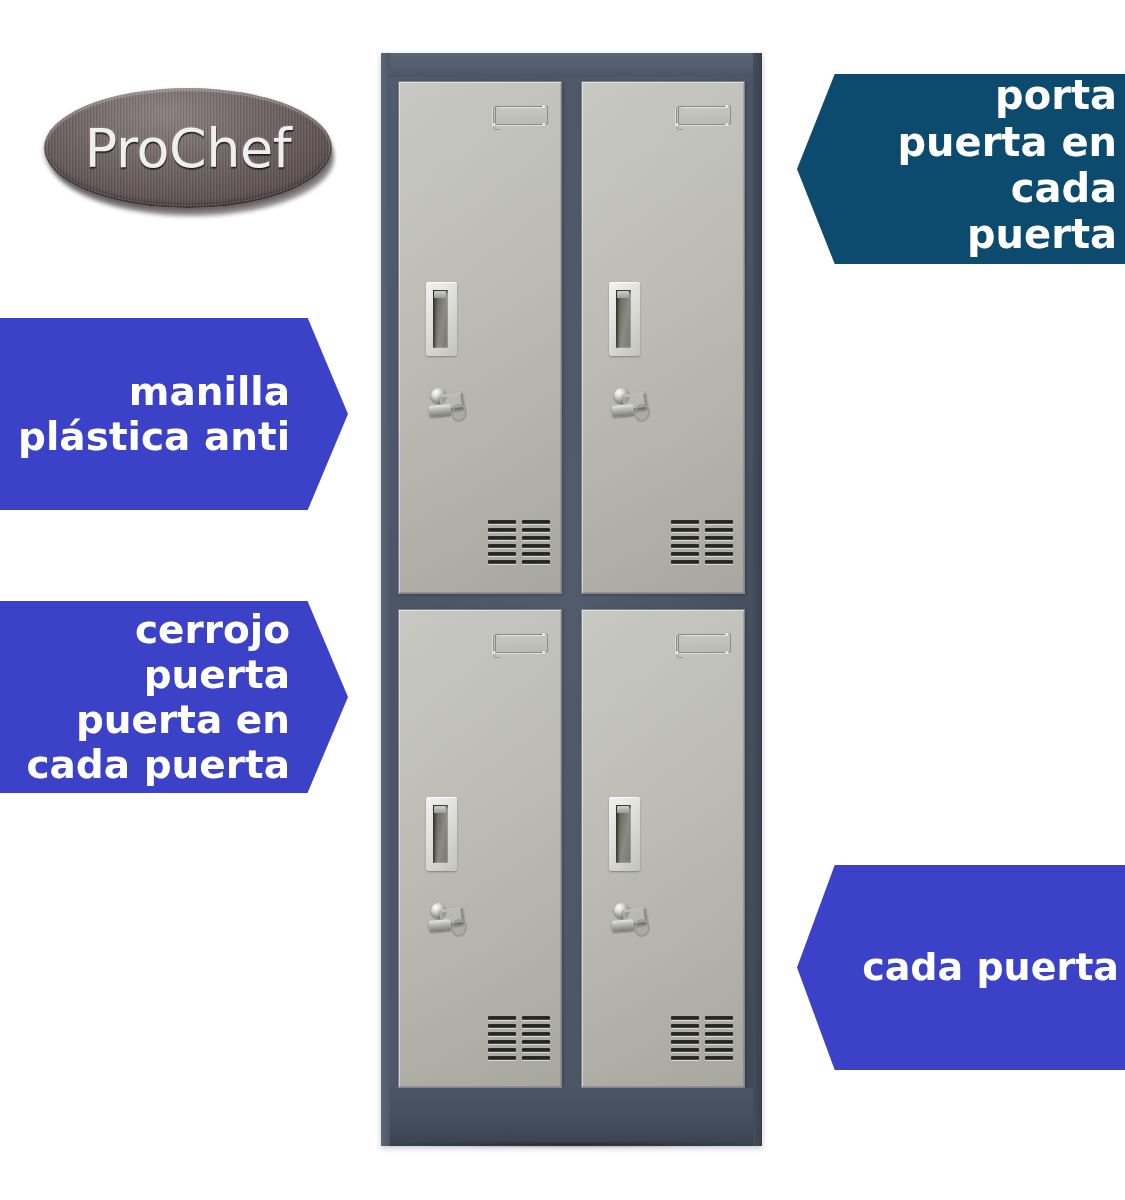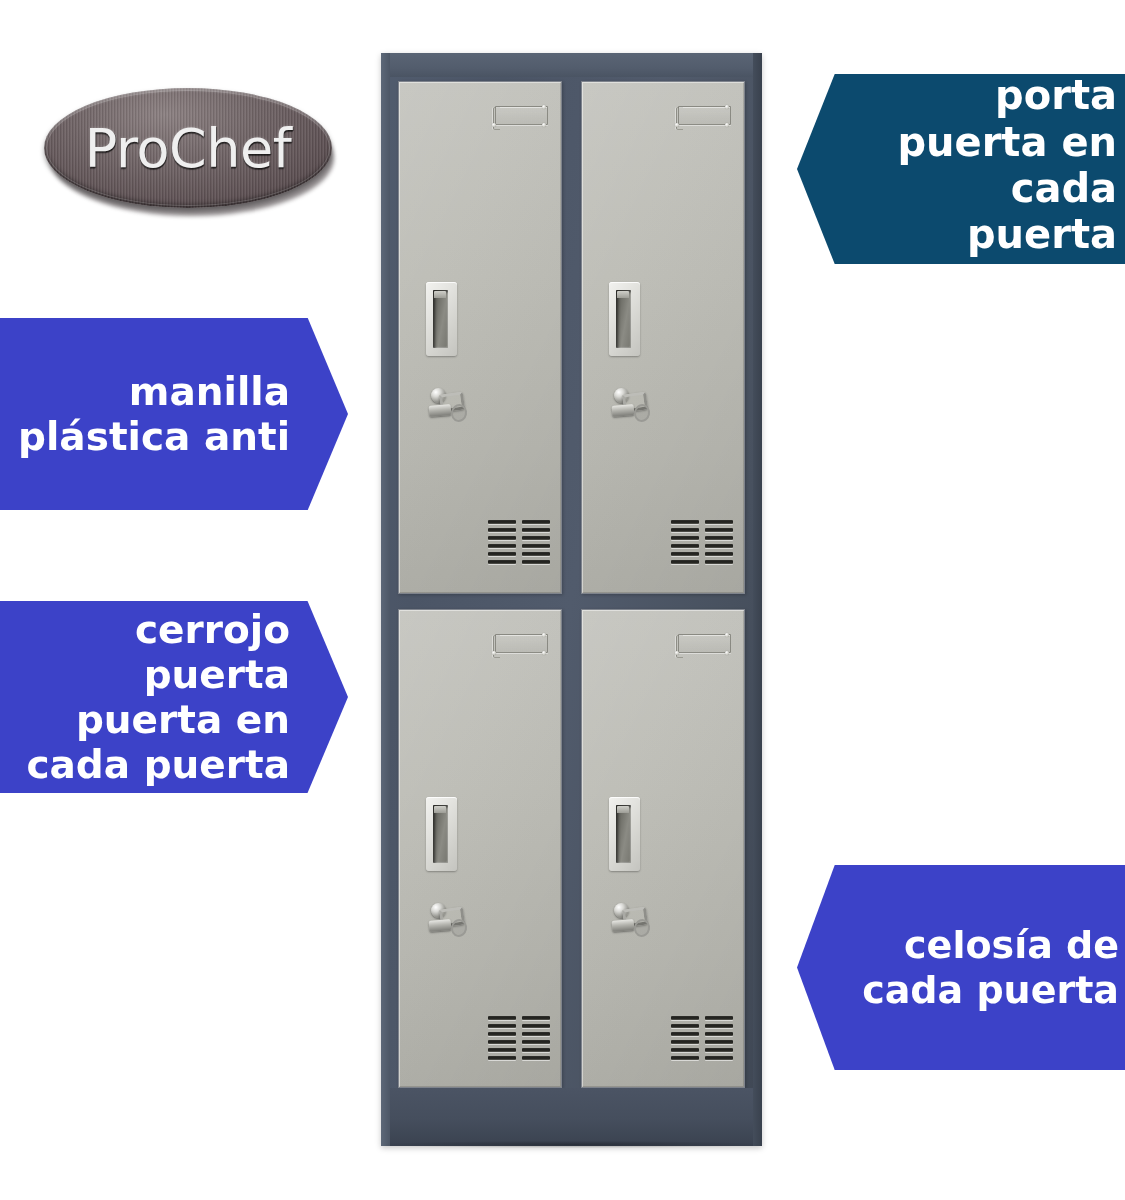--- a/index.html
+++ b/index.html
@@ -365,21 +365,20 @@
 <div class="callout point-right" id="callout-lock">
   <div class="ctext">
     <div>cerrojo puerta</div>
     <div>puerta en</div>
     <div>cada puerta</div>
   </div>
 </div>
 
 <div class="callout point-left" id="callout-vent">
   <div class="ctext">
-    <div>celosía de</div>
     <div>cada puerta</div>
   </div>
 </div>
 
 <div id="locker">
   <div id="locker-body"></div>
   <div id="frame-left-edge"></div>
   <div id="frame-right-edge"></div>
   <div id="frame-top-band"></div>
   <div id="frame-center-post"></div>

